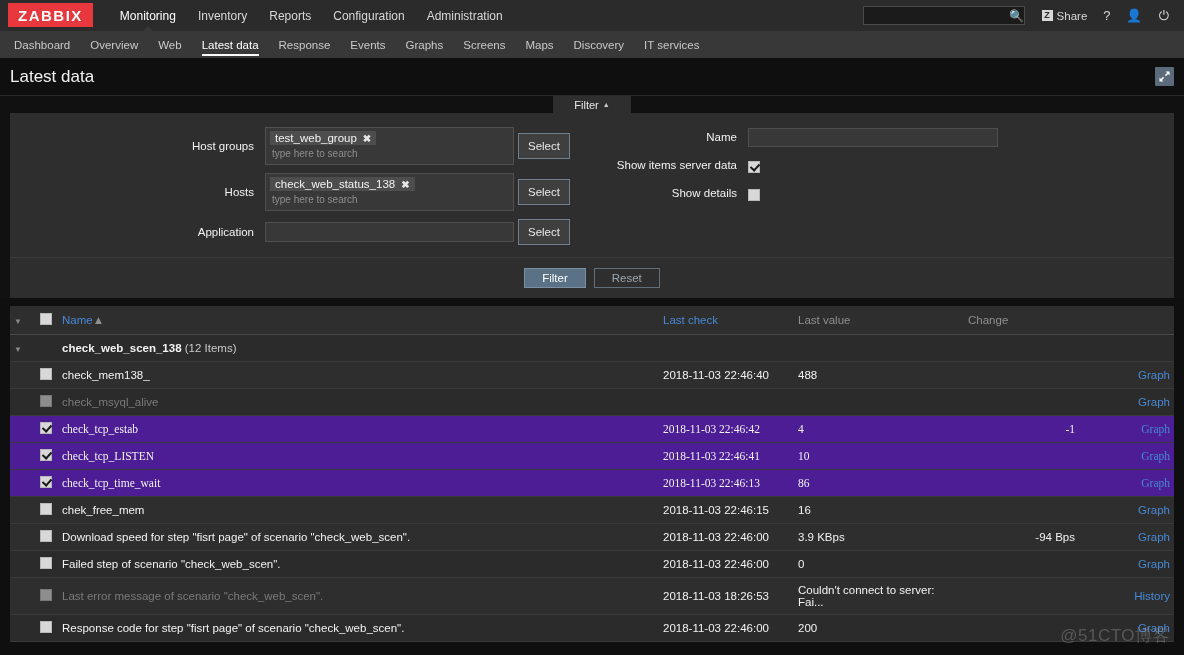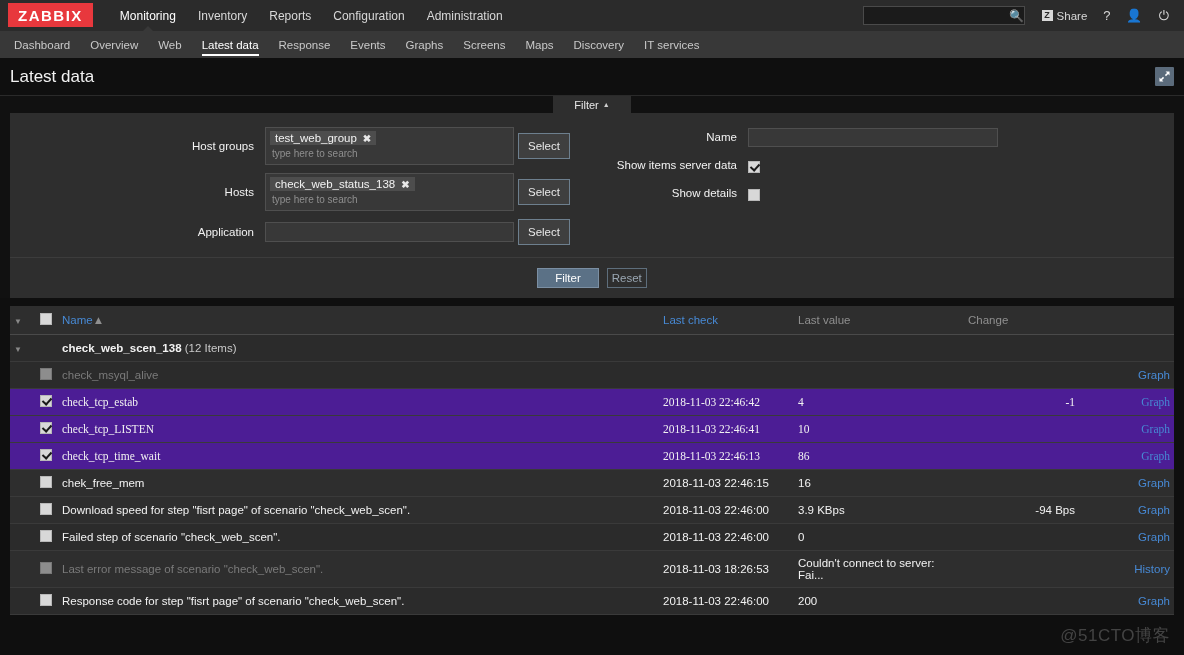--- a/index.html
+++ b/index.html
@@ -253,21 +253,21 @@
     font-size: 11.5px;
     padding: 3px 17px;
     cursor: pointer;
     font-family: "Liberation Sans", sans-serif;
   }
   .btn-ghost {
     background: transparent;
     border: 1px solid #5e6e7c;
     color: #9aa7b3;
     font-size: 11.5px;
-    padding: 3px 4px;
+    padding: 3px 17px;
     cursor: pointer;
     font-family: "Liberation Sans", sans-serif;
   }
 
   
   .tablewrap { padding: 8px 10px 0 10px; background: #0f0f0f; }
   table.latest {
     width: 100%;
     border-collapse: collapse;
     background: #2e2e2e;
@@ -490,20 +490,29 @@
       <tbody>
         <tr class="grouprow">
           <td><span class="caret-s">▼</span></td>
           <td></td>
           <td colspan="5">
             <span class="gname">check_web_scen_138</span>
             <span class="gcount">(12 Items)</span>
           </td>
         </tr>
 
+        <tr class="datarow">
+          <td></td>
+          <td><span class="rowchk"></span></td>
+          <td><span class="iname">check_mem138_</span></td>
+          <td>2018-11-03 22:46:40</td>
+          <td class="val">488</td>
+          <td class="change right-al"></td>
+          <td class="act"><span class="actlink">Graph</span></td>
+        </tr>
 
         <tr class="datarow alt dimmed">
           <td></td>
           <td><span class="rowchk dim"></span></td>
           <td><span class="iname">check_msyql_alive</span></td>
           <td></td>
           <td class="val"></td>
           <td class="change right-al"></td>
           <td class="act"><span class="actlink">Graph</span></td>
         </tr>

